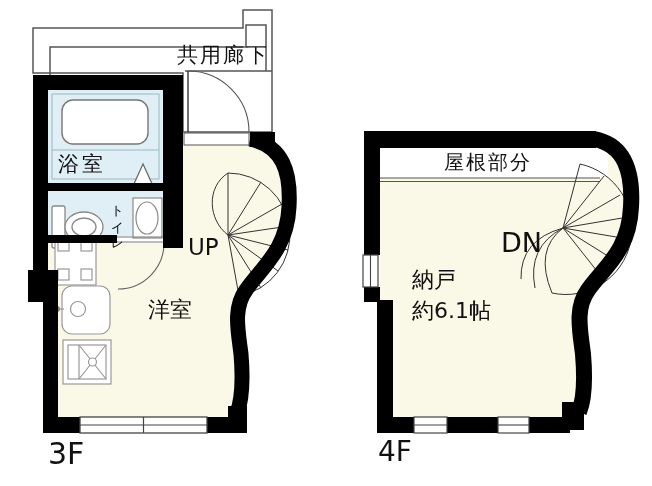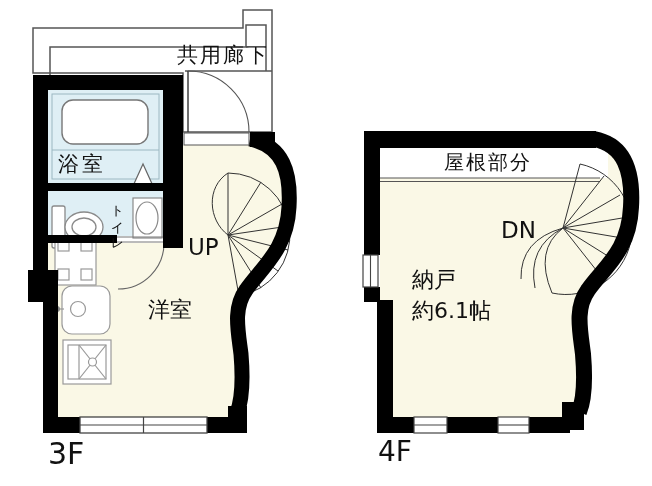--- a/index.html
+++ b/index.html
@@ -20,21 +20,21 @@
   }
   .plan-wrap svg{position:absolute;left:0;top:0;}
   .lbl{position:absolute;white-space:nowrap;line-height:1.3;}
   .lbl-corridor{left:163px;top:42px;width:120px;text-align:center;font-size:21px;letter-spacing:2px;}
   .lbl-bath{left:58px;top:151px;width:86px;text-align:left;font-size:21px;letter-spacing:3px;}
   .lbl-toilet{left:108px;top:196px;font-size:13px;writing-mode:vertical-rl;letter-spacing:2px;height:50px;}
   .lbl-up{left:188px;top:189px;font-size:23px;margin-top:44px;}
   .lbl-room3{left:110px;top:294px;width:120px;text-align:center;font-size:22px;line-height:1.42;}
   .lbl-3f{left:48px;top:434px;font-size:30px;}
   .lbl-roof{left:428px;top:149px;width:120px;text-align:center;font-size:20px;letter-spacing:2px;}
-  .lbl-dn{left:501px;top:216px;font-size:23px;}
+  .lbl-dn{left:501px;top:225px;font-size:27px;}
   .lbl-room4{left:412px;top:264px;width:120px;font-size:22px;line-height:1.42;}
   .lbl-4f{left:378px;top:434px;font-size:28px;}
 </style>
 </head>
 <body>
 
 <div class="plan-wrap">
 
 <svg width="652" height="486" viewBox="0 0 652 486">
 

